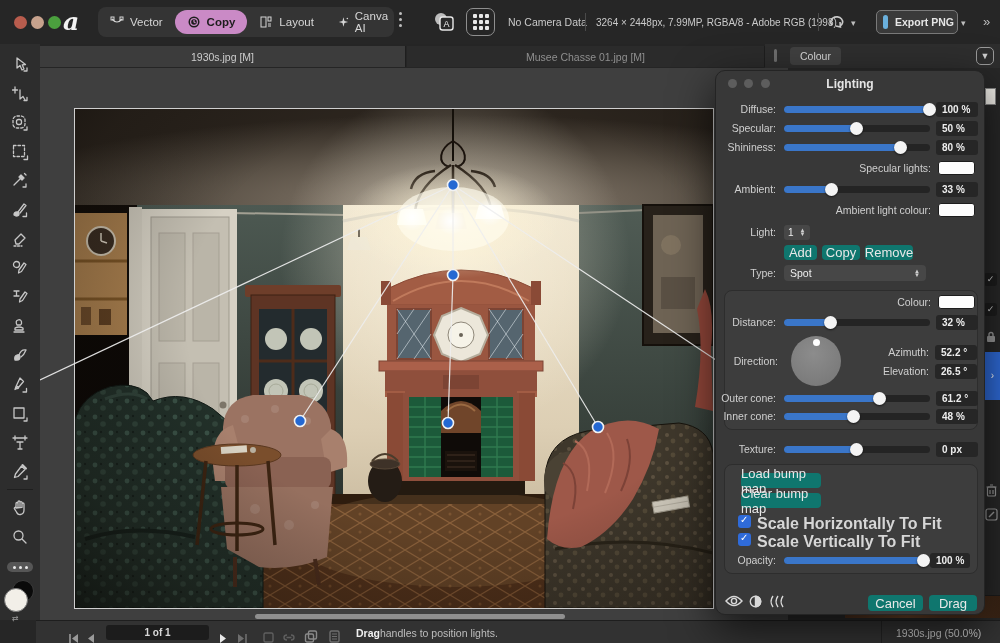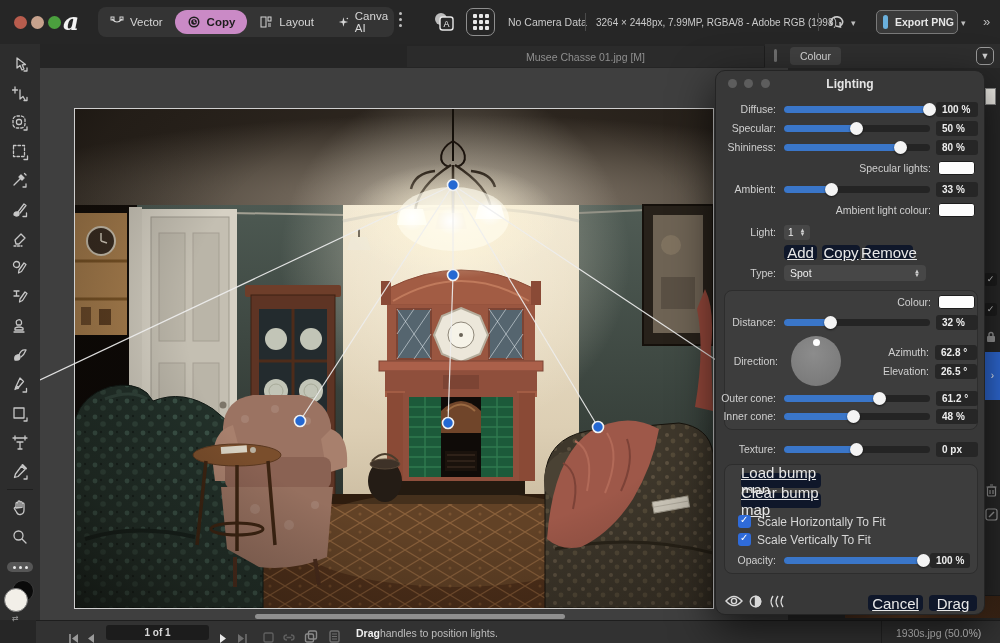--- a/index.html
+++ b/index.html
@@ -76,35 +76,35 @@
   .dlg-title { position:absolute; left:0; top:6px; width:100%; text-align:center; color:#e5e5e5; font-size:12px; font-weight:bold; }
   .row { position:absolute; left:0; width:270px; height:16px; display:flex; align-items:center; }
   .lbl { color:#cfcfcf; font-size:10.5px; text-align:right; white-space:nowrap; }
   .slider { position:absolute; height:7px; border-radius:4px; background:#242424; }
   .slider .fill { position:absolute; left:0; top:0; height:7px; border-radius:4px; background:var(--slider,#3a76c9); }
   .slider .thumb { position:absolute; top:-3px; width:13px; height:13px; margin-left:-7px; border-radius:50%;
     background:#f4f4f4; box-shadow:0 1px 2px rgba(0,0,0,.6); }
   .valbox { position:absolute; width:42px; height:15px; background:#262626; border-radius:3px; color:#ededed;
     font-size:10px; font-weight:bold; display:flex; align-items:center; padding-left:6px; }
   .swatch { position:absolute; width:37px; height:14px; background:#fdfdfd; border-radius:3px; border:1px solid #1d1d1d; }
-  .dbtn { position:absolute; height:15px; background:#0f172a; border-radius:4px; color:#e8e8e8; font-size:15px;
-    display:flex; align-items:center; justify-content:center;text-decoration:underline; }
+  .dbtn { position:absolute; height:15px; background:#0f766e; border-radius:4px; color:#e8e8e8; font-size:13px;
+    display:flex; align-items:center; justify-content:center; }
   .subpanel { position:absolute; left:8px; width:254px; background:#3d3d3d; border:1px solid #2d2d2d; border-radius:8px; }
   .stepper { position:absolute; height:15px; background:#474747; border-radius:3px; color:#eee; font-size:10px;
     display:flex; align-items:center; padding:0 4px; gap:6px; }
   .steparrows { display:flex; flex-direction:column; font-size:6px; color:#cfcfcf; line-height:4px; }
   .select { position:absolute; height:16px; background:#474747; border-radius:4px; color:#eee; font-size:10.5px;
     display:flex; align-items:center; justify-content:space-between; padding:0 6px; }
   .puck { position:absolute; width:50px; height:50px; border-radius:50%;
     background:radial-gradient(circle at 45% 35%, #8c8c8c, #757575); }
   .puck i { position:absolute; left:50%; top:3px; width:7px; height:7px; margin-left:-3.5px; border-radius:50%; background:#fff; }
   .cb { position:absolute; width:13px; height:13px; border-radius:3px; background:#555; }
   .cb.on { background:var(--accent,#2f6bd9); }
   .cb.on::after { content:"✓"; position:absolute; left:2px; top:-1px; color:#fff; font-size:10px; font-weight:bold; }
-  .cblbl { position:absolute; color:#d6d6d6; font-size:12px; }
+  .cblbl { position:absolute; color:#d6d6d6; font-size:16px;font-weight:bold; }
   .ftic { position:absolute; display:flex; gap:6px; align-items:center; }
   .ftic svg { stroke:#d8d8d8; fill:none; stroke-width:1.4; }
 
   
   .statusbar { position:absolute; left:0; top:620px; width:1000px; height:23px; background:#323232; border-top:1px solid #1e1e1e; z-index:20;margin-left:36px; }
   .sb { position:absolute; top:0; height:23px; display:flex; align-items:center; }
   .pagefield { position:absolute; left:70px; top:4px; width:103px; height:15px; background:#1c1c1c; border-radius:3px;
     color:#d8d8d8; font-size:10px; font-weight:bold; display:flex; align-items:center; justify-content:center; }
   .hint { color:#bdbdbd; font-size:10.5px; }
   .hint b { color:#f0f0f0; }
@@ -191,20 +191,23 @@
 
     <div class="exportbtn">
       <span class="bar"></span>
       <span>Export PNG</span>
     </div>
     <span class="chev" style="left:961px; top:18px">▾</span>
     <span class="chev" style="left:983px; top:14px; font-size:13px">»</span>
   </div>
 
   <div class="tabsrow">
+    <div class="tab active" style="left:0; width:366px">
+      <span>1930s.jpg [M]</span>
+    </div>
     <div class="tab inactive" style="left:367px; width:358px">
       <span>Musee Chasse 01.jpg [M]</span>
     </div>
     <div class="panelhead">
       <span class="grip"></span>
       <span class="colourpill">Colour</span>
       <span class="chevbtn">▼</span>
     </div>
   </div>
 
@@ -677,21 +680,21 @@
           <span class="thumb" style="left:32%"></span>
         </span>
       <span class="valbox" style="left:220px">32 %</span>
     </div>
     <span class="lbl" style="position:absolute; left:0; top:284px; width:62px">Direction:</span>
     <div class="puck" style="left:75px; top:265px">
         <i></i>
       </div>
     <div class="row" style="top:273px">
       <span class="lbl" style="width:213px">Azimuth:</span>
-      <span class="valbox" style="left:219px">62.8 °</span>
+      <span class="valbox" style="left:219px">52.2 °</span>
     </div>
     <div class="row" style="top:292px">
       <span class="lbl" style="width:213px">Elevation:</span>
       <span class="valbox" style="left:219px">26.5 °</span>
     </div>
     <div class="row" style="top:319px">
       <span class="lbl" style="width:60px">Outer cone:</span>
       <span class="slider" style="left:68px; width:146px">
           <span class="fill" style="width: 66%;"></span>
           <span class="thumb" style="left:66%"></span>

